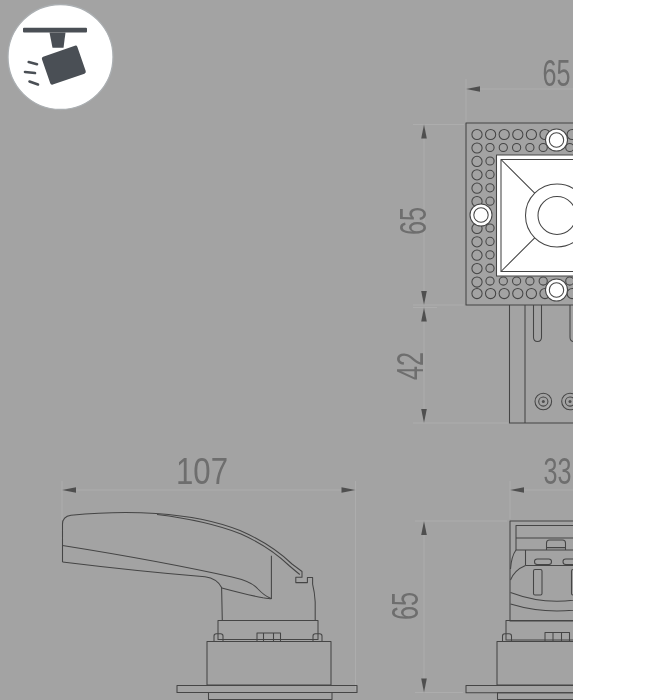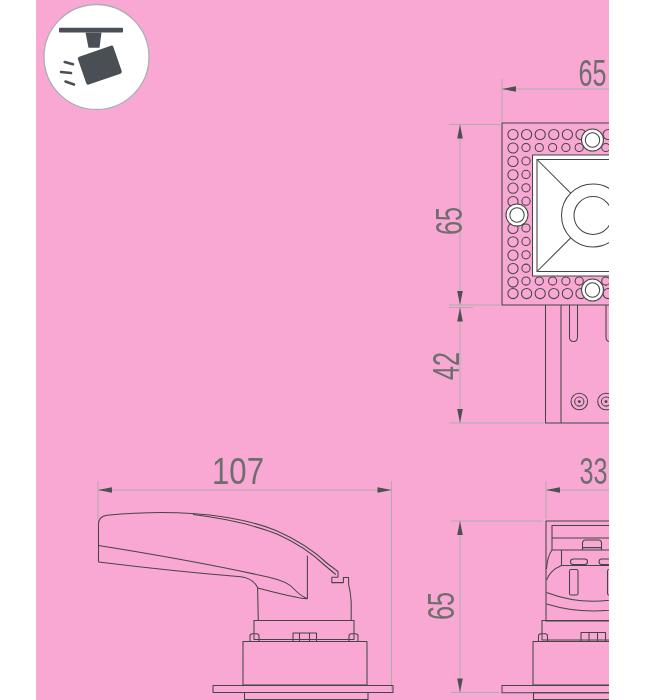--- a/index.html
+++ b/index.html
@@ -4,21 +4,21 @@
 <style>
   :root{
     --outline:#454545;
     --dimln:#adadad;
     --arrow:#4f4f4f;
     --dtext:#6e6e6e;
     --logo:#4a4f55;
     --ring:#abafb2;
   }
   html,body{margin:0;padding:0;background:#fff;}
-  .canvas{position:relative;width:573px;height:700px;background:#f9a8d4;overflow:hidden;margin-left:36px;}
+  .canvas{position:relative;width:573px;height:700px;background:#a3a3a3;overflow:hidden;}
   .canvas svg{position:absolute;left:0;top:0;}
   .ln{fill:none;stroke:var(--outline);stroke-width:1.05;stroke-linejoin:round;}
   .lnf{fill:#ffffff;stroke:var(--outline);stroke-width:1.05;stroke-linejoin:round;}
   .dim{fill:none;stroke:var(--dimln);stroke-width:1;}
   .arw{fill:var(--arrow);stroke:none;}
   .dtxt{fill:var(--dtext);font-family:"Liberation Sans",sans-serif;font-size:36px;font-weight:400;}
   .logo-glyph{fill:var(--logo);stroke:none;}
   .logo-ray{stroke:var(--logo);stroke-width:2.6;stroke-linecap:round;}
 </style>
 </head>

